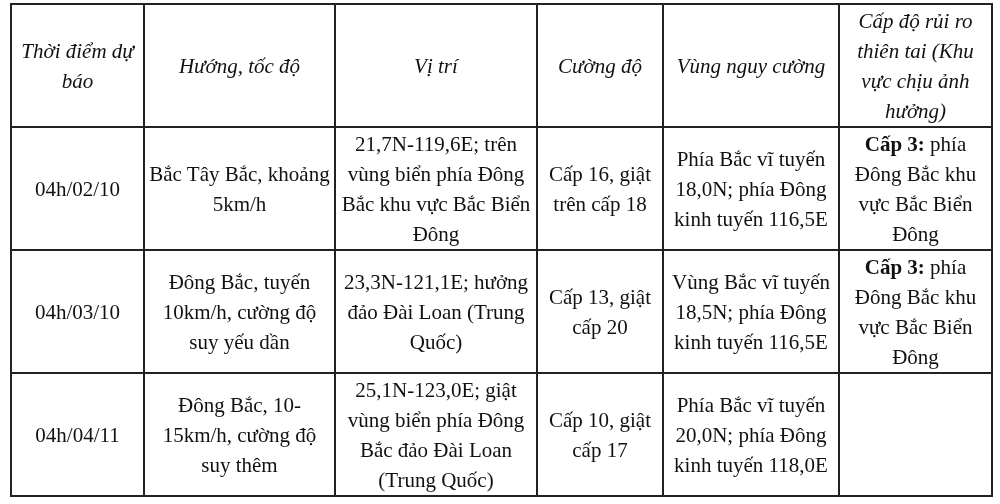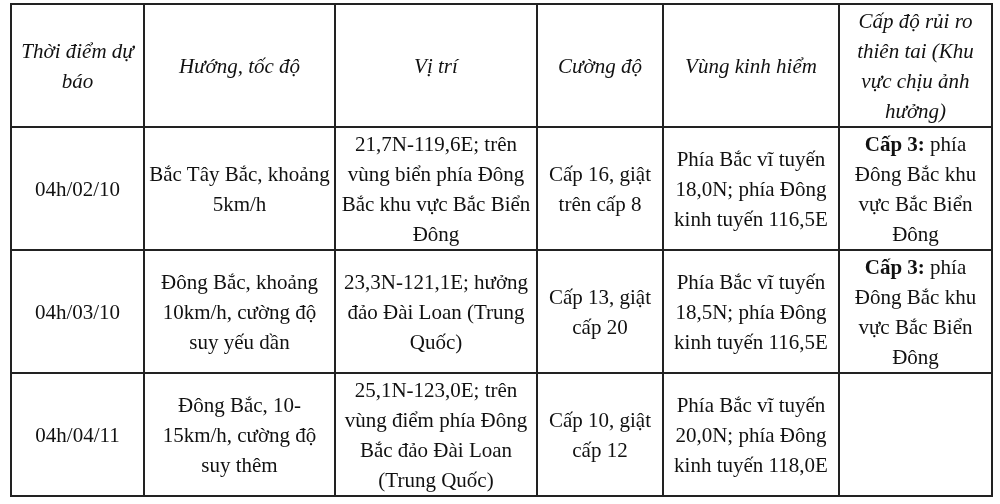--- a/index.html
+++ b/index.html
@@ -34,44 +34,44 @@
     <col style="width:126px">
     <col style="width:176px">
     <col style="width:153px">
   </colgroup>
   <tbody>
       <tr class="head">
     <th>Thời điểm dự báo</th>
     <th>Hướng, tốc độ</th>
     <th>Vị trí</th>
     <th>Cường độ</th>
-    <th>Vùng kinh hiểm</th>
+    <th>Vùng nguy cường</th>
     <th>Cấp độ rủi ro thiên tai (Khu vực chịu ảnh hưởng)</th>
   </tr>
 
   <tr class="row">
     <td>04h/02/10</td>
     <td>Bắc Tây Bắc, khoảng 5km/h</td>
     <td>21,7N-119,6E; trên vùng biển phía Đông Bắc khu vực Bắc Biển Đông</td>
-    <td>Cấp 16, giật trên cấp 8</td>
+    <td>Cấp 16, giật trên cấp 18</td>
     <td>Phía Bắc vĩ tuyến 18,0N; phía Đông kinh tuyến 116,5E</td>
     <td><span class="bold">Cấp 3:</span><span> phía Đông Bắc khu vực Bắc Biển Đông</span></td>
   </tr>
 
   <tr class="row">
     <td>04h/03/10</td>
-    <td>Đông Bắc, khoảng 10km/h, cường độ suy yếu dần</td>
+    <td>Đông Bắc, tuyến 10km/h, cường độ suy yếu dần</td>
     <td>23,3N-121,1E; hưởng đảo Đài Loan (Trung Quốc)</td>
     <td>Cấp 13, giật cấp 20</td>
-    <td>Phía Bắc vĩ tuyến 18,5N; phía Đông kinh tuyến 116,5E</td>
+    <td>Vùng Bắc vĩ tuyến 18,5N; phía Đông kinh tuyến 116,5E</td>
     <td><span class="bold">Cấp 3:</span><span> phía Đông Bắc khu vực Bắc Biển Đông</span></td>
   </tr>
 
   <tr class="row">
     <td>04h/04/11</td>
     <td>Đông Bắc, 10-15km/h, cường độ suy thêm</td>
-    <td>25,1N-123,0E; trên vùng điểm phía Đông Bắc đảo Đài Loan (Trung Quốc)</td>
-    <td>Cấp 10, giật cấp 12</td>
+    <td>25,1N-123,0E; giật vùng biển phía Đông Bắc đảo Đài Loan (Trung Quốc)</td>
+    <td>Cấp 10, giật cấp 17</td>
     <td>Phía Bắc vĩ tuyến 20,0N; phía Đông kinh tuyến 118,0E</td>
     <td><span class="bold"></span><span></span></td>
   </tr>
 </tbody>
   </table>
 
 </body></html>

